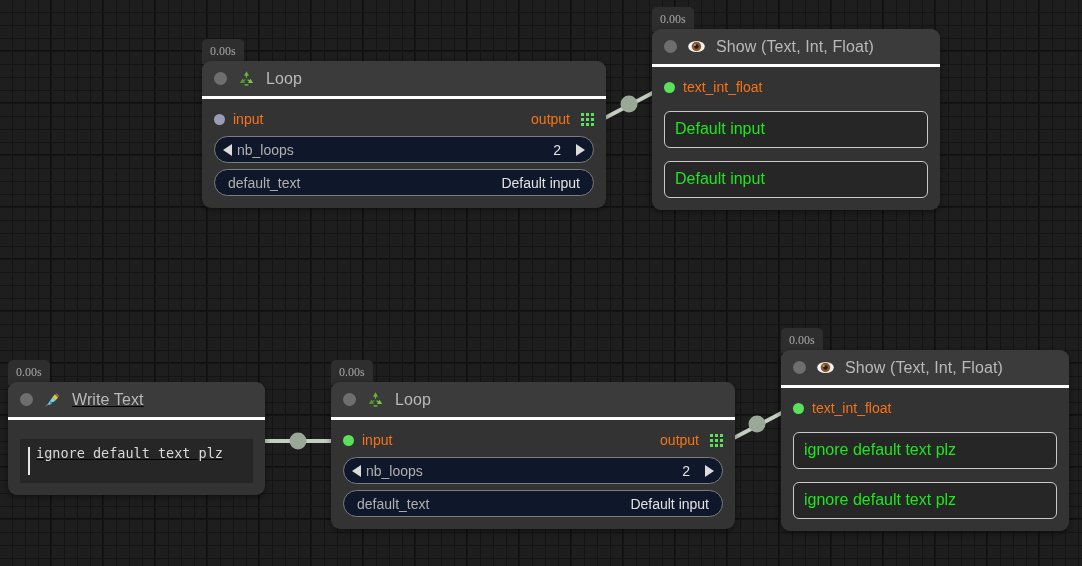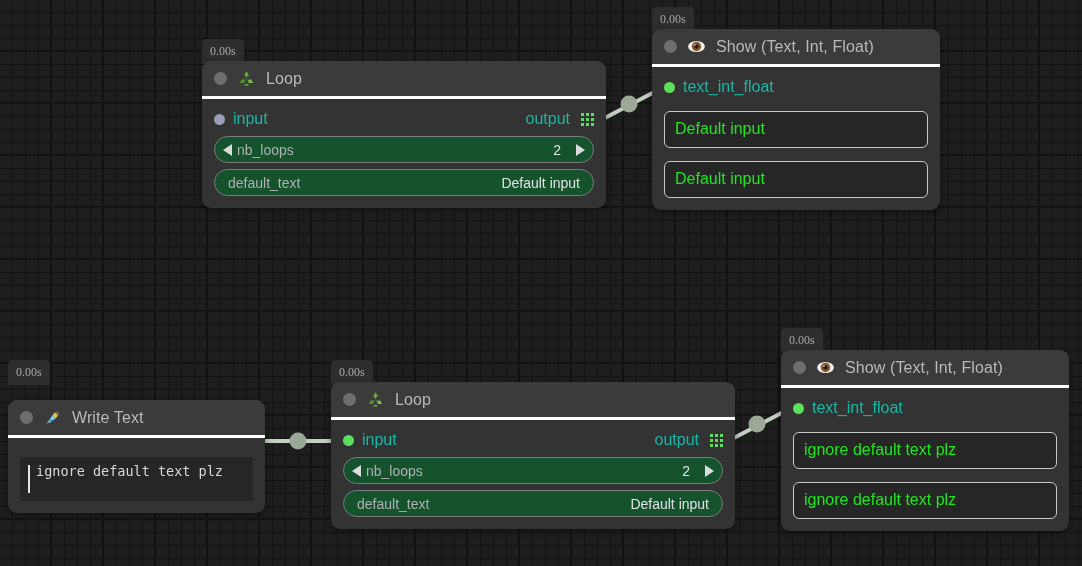--- a/index.html
+++ b/index.html
@@ -86,22 +86,22 @@
     margin-bottom: 6px;
   }
   .port-dot {
     width: 11px; height: 11px;
     border-radius: 50%;
     flex: 0 0 auto;
   }
   .port-dot.green  { background: #5ae05a; }
   .port-dot.lilac  { background: #9b9bb5; }
   .port-label {
-    color: #14b8a6;
-    font-size: 16px;
+    color: #f97316;
+    font-size: 14px;
     white-space: nowrap;
   }
   .port-in { gap: 8px; }
   .port-out-group {
     margin-left: auto;
     display: flex;
     align-items: center;
     gap: 11px;
   }
   
@@ -120,21 +120,21 @@
 
   
   .param {
     height: 27px;
     border: 1px solid #7d7d7d;
     border-radius: 14px;
     display: flex;
     align-items: center;
     padding: 0 13px;
     margin-top: 6px;
-    background: #14532d;
+    background: #0f172a;
     color: #cfcfcf;
     font-size: 14px;
   }
   .param .pname { color: #b0b0b0; }
   .param .pval  { margin-left: auto; color: #e2e2e2; }
   .param.stepper { padding: 0 8px; }
   .stepper-arrow {
     width: 0; height: 0;
     flex: 0 0 auto;
     border-top: 6px solid transparent;
@@ -259,21 +259,21 @@
         <span class="port-dot green"></span>
         <span class="port-label">text_int_float</span>
       </div>
       <div class="show-box">Default input</div>
       <div class="show-box">Default input</div>
     </div>
   </div>
 
   <div class="ts-badge" style="left:8px; top:360px;">0.00s</div>
 
-  <div class="node" style="left:8px; top:400px; width:257px;">
+  <div class="node" style="left:8px; top:382px; width:257px;text-decoration:underline;">
     <div class="node-header">
       <span class="node-toggle"></span>
       <svg class="node-icon" viewBox="0 0 24 24">
         <path d="M3 21 L6.5 18.5 L5.5 17.5 Z" fill="#8a8a8a"></path>
         <path d="M6 18 L12 9 L16 13 L8 19 Z" fill="#7fd4e8"></path>
         <path d="M9.5 13.5 L12.5 16.5 L8 19 Z" fill="#3b9fc4"></path>
         <path d="M12 9 L15 5.5 L19 9.5 L16 13 Z" fill="#e8c23a"></path>
         <path d="M15 5.5 L17.5 4 L20.5 7 L19 9.5 Z" fill="#6e6e6e"></path>
         <path d="M11.5 14.5 L13 16 L10.2 17.8 Z" fill="#1d5f7c"></path>
       </svg>

